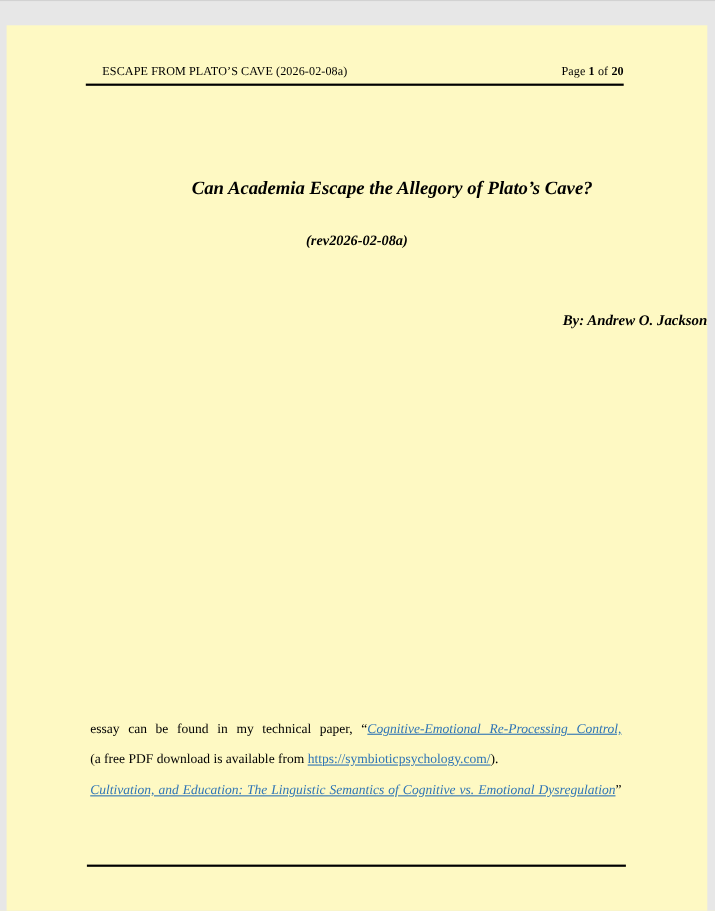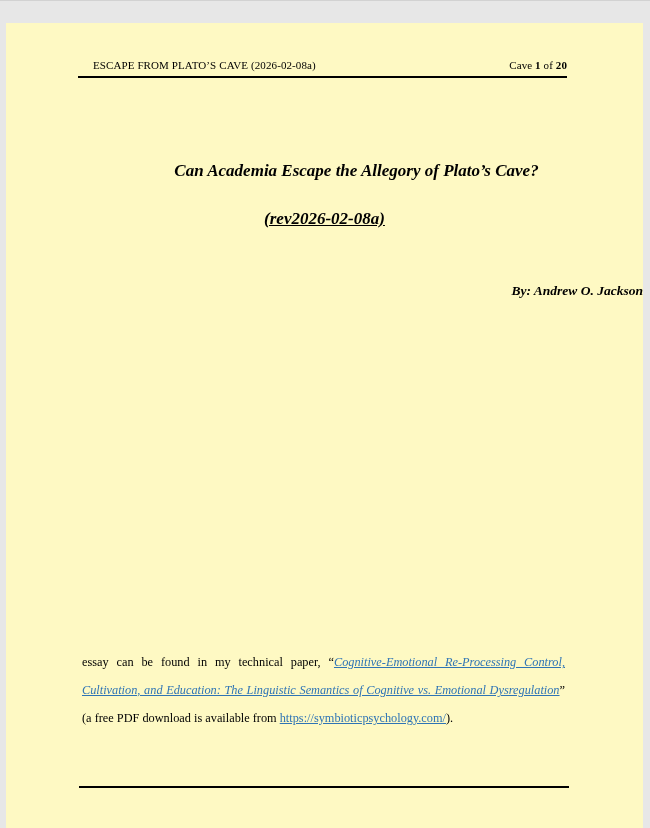--- a/index.html
+++ b/index.html
@@ -46,21 +46,21 @@
   
   .centered {
     position: absolute;
     left: 0;
     width: 100%;
     text-align: center;
     font-weight: bold;
     font-style: italic;
   }
   .doc-title   { top: 137px; font-size: 17px; line-height: 22px; padding-left: 32px; }
-  .doc-rev     { top: 187px; font-size: 17px; line-height: 18px; text-decoration: underline; }
+  .doc-rev     { top: 187px; font-size: 13px; line-height: 18px; }
   .doc-byline  { top: 259px; font-size: 13.5px; line-height: 18px; text-align: right; }
   
   .note {
     position: absolute;
     top: 625px;
     left: 76px;
     width: 483px;
     font-size: 12.3px;
   }
   .nline {
@@ -89,33 +89,33 @@
     background: #000;
   }
 </style>
 </head>
 <body>
 
 <div class="page">
 
   <div class="header">
     <span class="header-left">ESCAPE FROM PLATO’S CAVE (2026-02-08a)</span>
-    <span class="header-right"><span>Cave </span><span class="bold">1</span><span> of </span><span class="bold">20</span></span>
+    <span class="header-right"><span>Page </span><span class="bold">1</span><span> of </span><span class="bold">20</span></span>
   </div>
 
   <div class="centered doc-title">Can Academia Escape the Allegory of Plato’s Cave?</div>
 
   <div class="centered doc-rev">(rev2026-02-08a)</div>
 
   <div class="centered doc-byline">By: Andrew O. Jackson</div>
 
   <div class="note">
 
     <div class="nline jline"><span>essay can be found in my technical paper, “</span><a class="doclink italic">Cognitive-Emotional Re-Processing Control,</a></div>
 
+    <div class="nline"><span>(a free PDF download is available from </span><a class="doclink">https://symbioticpsychology.com/</a><span>).</span></div>
+
     <div class="nline jline"><a class="doclink italic">Cultivation, and Education: The Linguistic Semantics of Cognitive vs. Emotional Dysregulation</a><span>”</span></div>
-
-    <div class="nline"><span>(a free PDF download is available from </span><a class="doclink">https://symbioticpsychology.com/</a><span>).</span></div>
   </div>
 
   <div class="footer-rule"></div>
 
 </div>
 
 </body></html>

